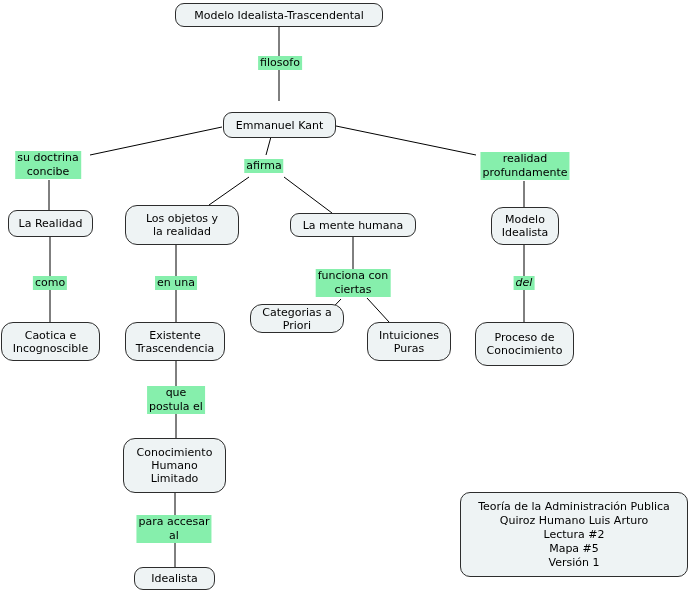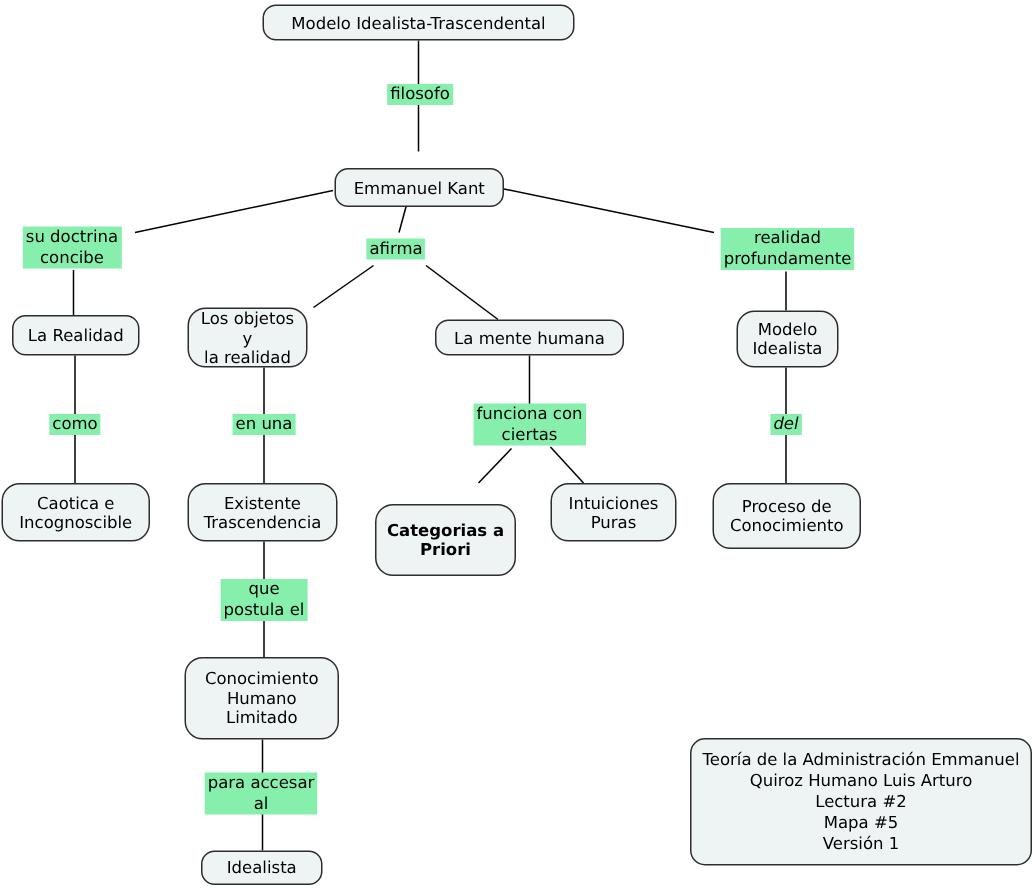--- a/index.html
+++ b/index.html
@@ -64,39 +64,39 @@
       <line x1="176" y1="245" x2="176" y2="322" stroke="#000000" stroke-width="1"></line>
       <line x1="176" y1="361" x2="176" y2="438" stroke="#000000" stroke-width="1"></line>
       <line x1="175" y1="493" x2="175" y2="567" stroke="#000000" stroke-width="1"></line>
       <line x1="353" y1="237" x2="353" y2="272" stroke="#000000" stroke-width="1"></line>
       <line x1="341" y1="299" x2="319" y2="322" stroke="#000000" stroke-width="1"></line>
       <line x1="367" y1="298" x2="389" y2="322" stroke="#000000" stroke-width="1"></line>
       <line x1="524" y1="245" x2="524" y2="322" stroke="#000000" stroke-width="1"></line>
     </svg>
 
   <div id="info-box">
-    <div>Teoría de la Administración Emmanuel</div>
+    <div>Teoría de la Administración Publica</div>
     <div>Quiroz Humano Luis Arturo</div>
     <div>Lectura #2</div>
     <div>Mapa #5</div>
     <div>Versión 1</div>
   </div>
 <div class="node" style="left: 175px; top: 3px; width: 208px; height: 24px;">Modelo Idealista-Trascendental</div>
     <div class="node" style="left: 223px; top: 101px; width: 113px; height: 26px; margin-top: 11px;">Emmanuel Kant</div>
     <div class="node" style="left: 8px; top: 210px; width: 85px; height: 27px;">La Realidad</div>
-    <div class="node big" style="left: 125px; top: 205px; width: 80px; height: 40px;">Los objetos y
+    <div class="node big" style="left: 125px; top: 205px; width: 114px; height: 40px;">Los objetos y
 la realidad</div>
     <div class="node" style="left: 290px; top: 213px; width: 126px; height: 24px;">La mente humana</div>
     <div class="node big" style="left: 491px; top: 207px; width: 68px; height: 38px;">Modelo
 Idealista</div>
     <div class="node big" style="left: 1px; top: 322px; width: 99px; height: 39px;">Caotica e
 Incognoscible</div>
     <div class="node big" style="left: 125px; top: 322px; width: 100px; height: 39px;">Existente
 Trascendencia</div>
-    <div class="node big" style="left: 250px; top: 336px; width: 94px; height: 48px; font-weight: bold;">Categorias a
+    <div class="node big" style="left: 250px; top: 304px; width: 94px; height: 29px;">Categorias a
 Priori</div>
     <div class="node big" style="left: 367px; top: 322px; width: 84px; height: 39px;">Intuiciones
 Puras</div>
     <div class="node big" style="left: 475px; top: 322px; width: 99px; height: 44px;">Proceso de
 Conocimiento</div>
     <div class="node big" style="left: 123px; top: 438px; width: 103px; height: 55px;">Conocimiento
 Humano
 Limitado</div>
     <div class="node" style="left: 134px; top: 567px; width: 81px; height: 23px;">Idealista</div>
     <div class="phrase" style="left: 280px; top: 63px;">filosofo</div>

